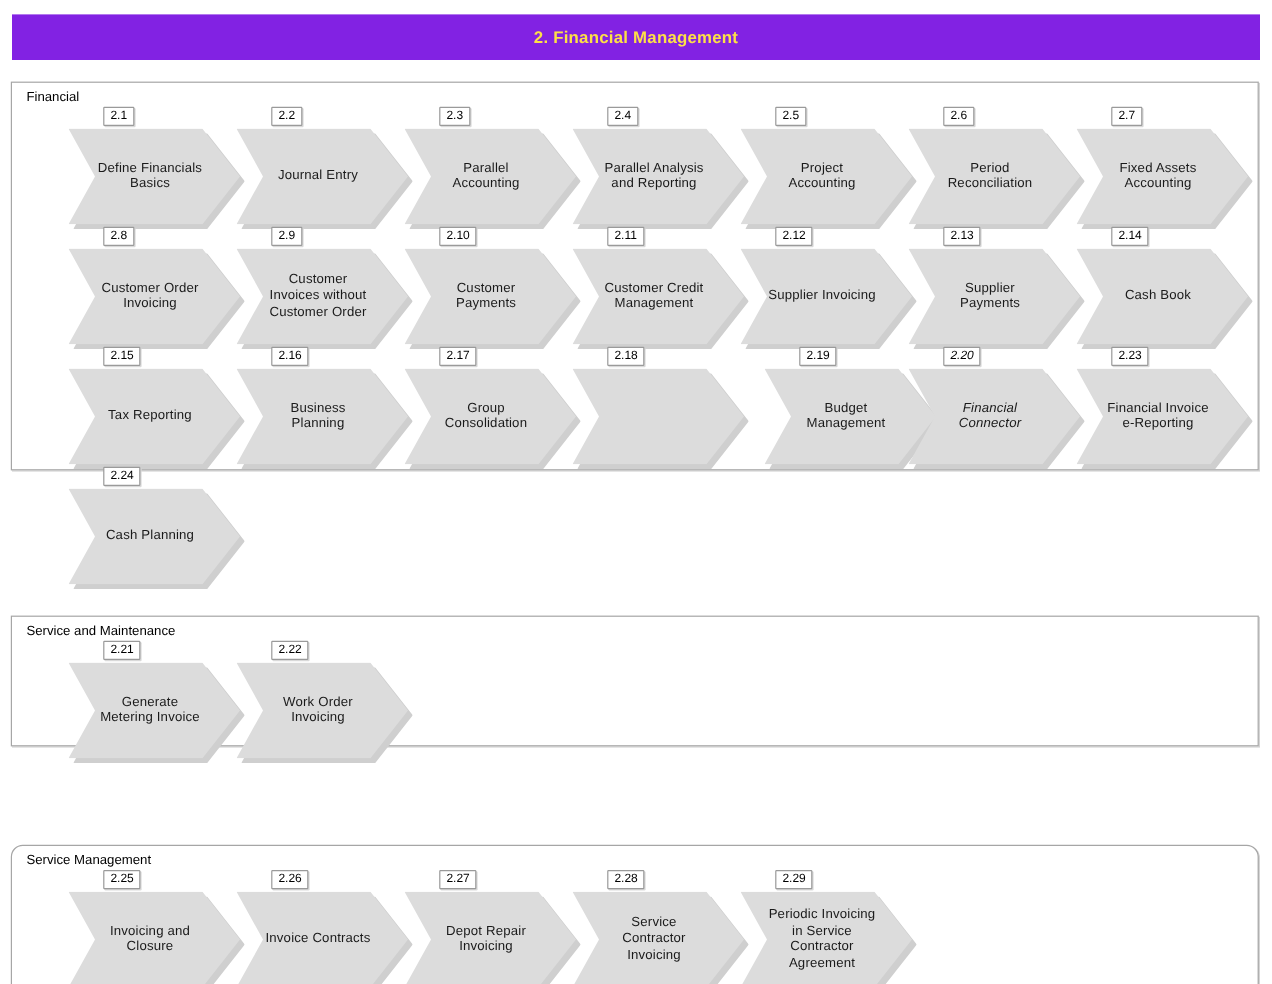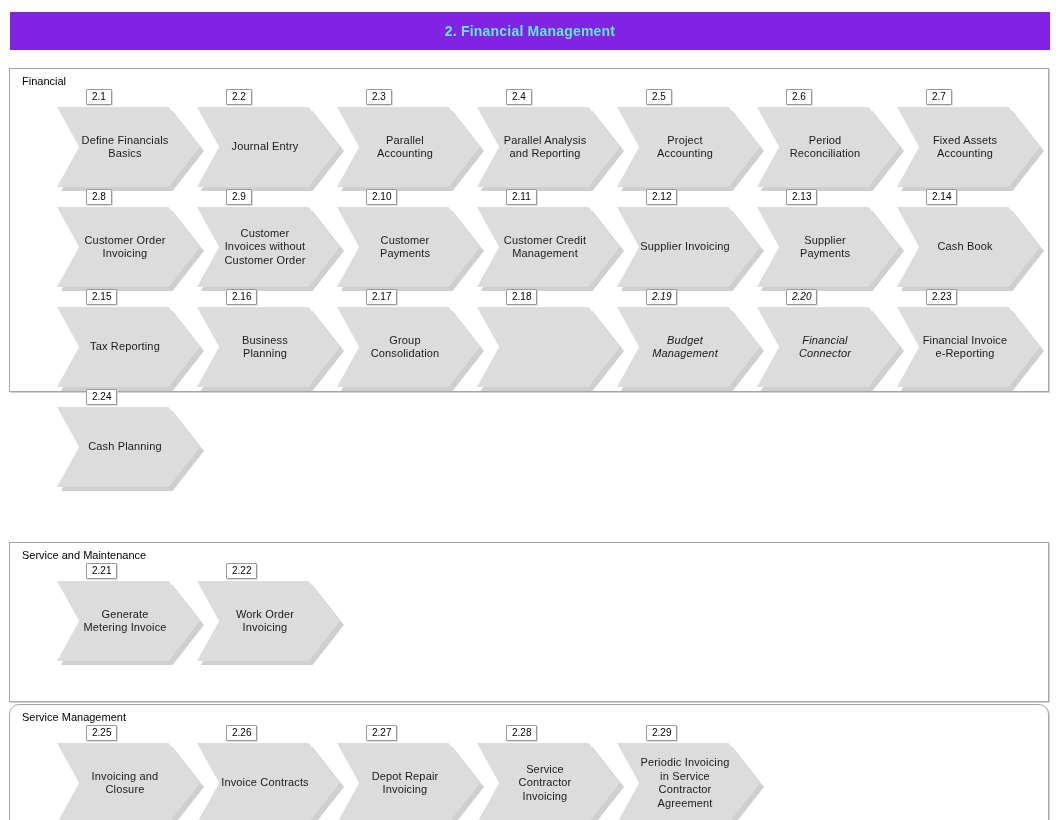--- a/index.html
+++ b/index.html
@@ -21,21 +21,21 @@
     left: 10px;
     top: 12px;
     width: 1040px;
     height: 38px;
     background: #8222e3;
     display: flex;
     align-items: center;
     justify-content: center;
   }
   .title-bar .title-text {
-    color: #5eead4;
+    color: #fde047;
     font-size: 14px;
     font-weight: bold;
     letter-spacing: 0.2px;
   }
 
   
   .section {
     position: absolute;
     left: 9px;
     width: 1040px;
@@ -47,21 +47,21 @@
   .section-label {
     position: absolute;
     left: 12px;
     top: 6px;
     font-size: 11px;
     color: #000000;
     line-height: 12px;
   }
 
   #section-financial { top: 68px;  height: 324px; }
-  #section-service-maintenance { top: 542px; height: 160px; }
+  #section-service-maintenance { top: 513px; height: 109px; }
   #section-service-management { top: 704px; height: 156px; border-radius: 10px; }
 
   
   .row {
     position: absolute;
     left: 0;
     width: 100%;
     height: 100px;
   }
 
@@ -281,21 +281,21 @@
           <div class="label">Group Consolidation</div>
         </div>
       </div>
       <div class="chev-item" style="left: 444px;">
         <div class="badge">2.18</div>
         <div class="chev">
           <div class="shadow"></div>
           <div class="body"></div>
         </div>
       </div>
-      <div class="chev-item" style="left: 584px; font-style: italic;">
+      <div class="chev-item" style="left: 604px;">
         <div class="badge">2.19</div>
         <div class="chev">
           <div class="shadow"></div>
           <div class="body"></div>
           <div class="label">Budget Management</div>
         </div>
       </div>
       <div class="chev-item" style="left: 724px; font-style: italic;">
         <div class="badge">2.20</div>
         <div class="chev">

